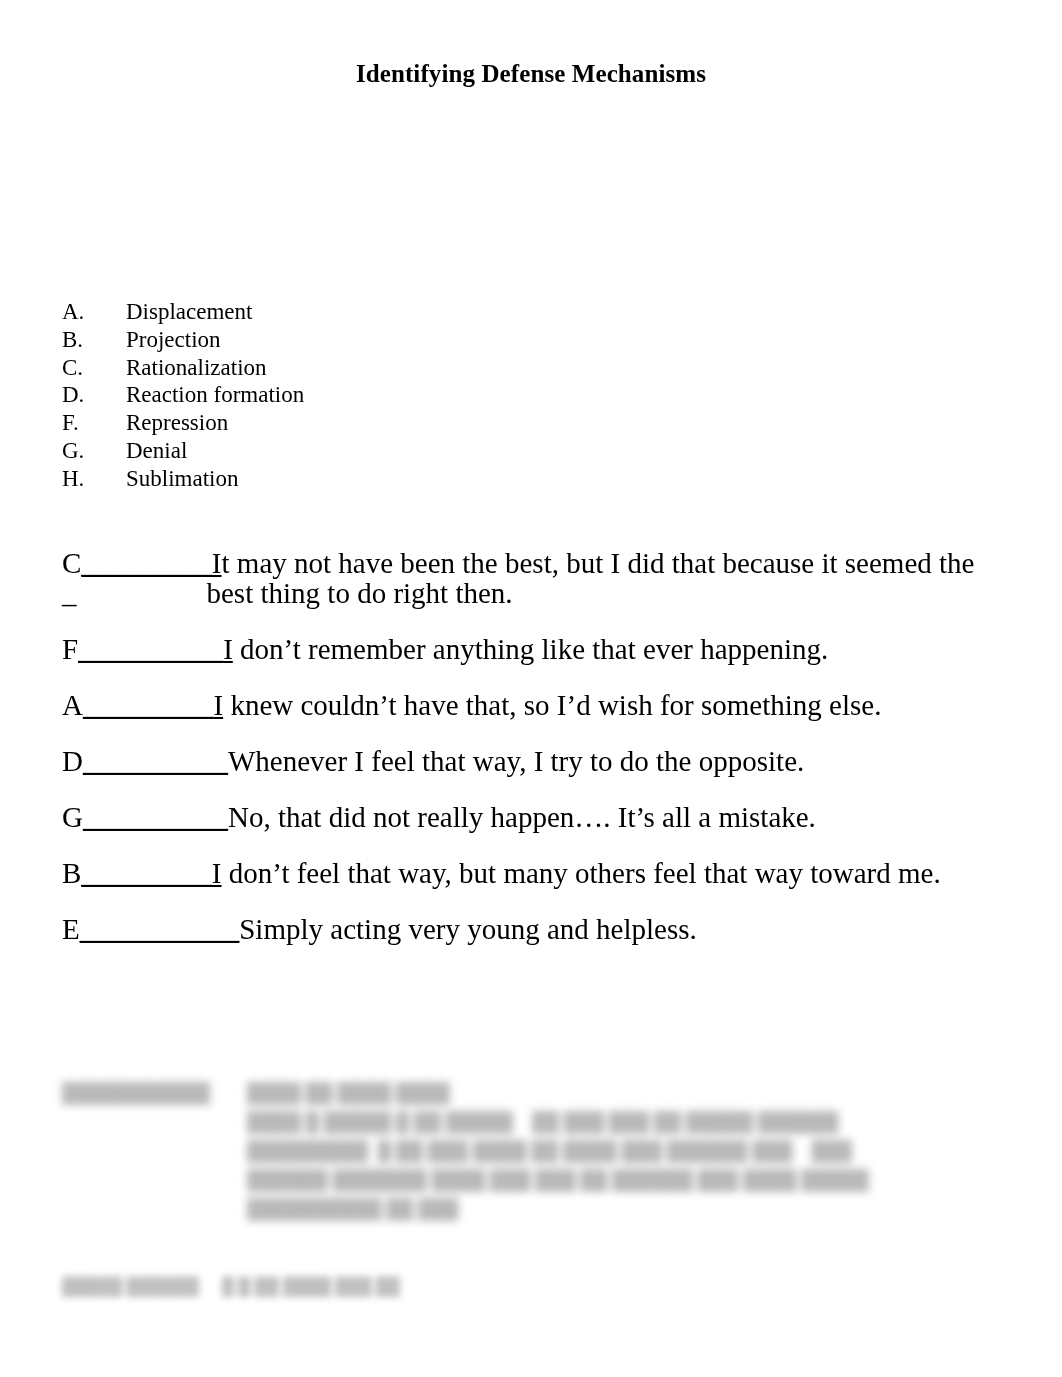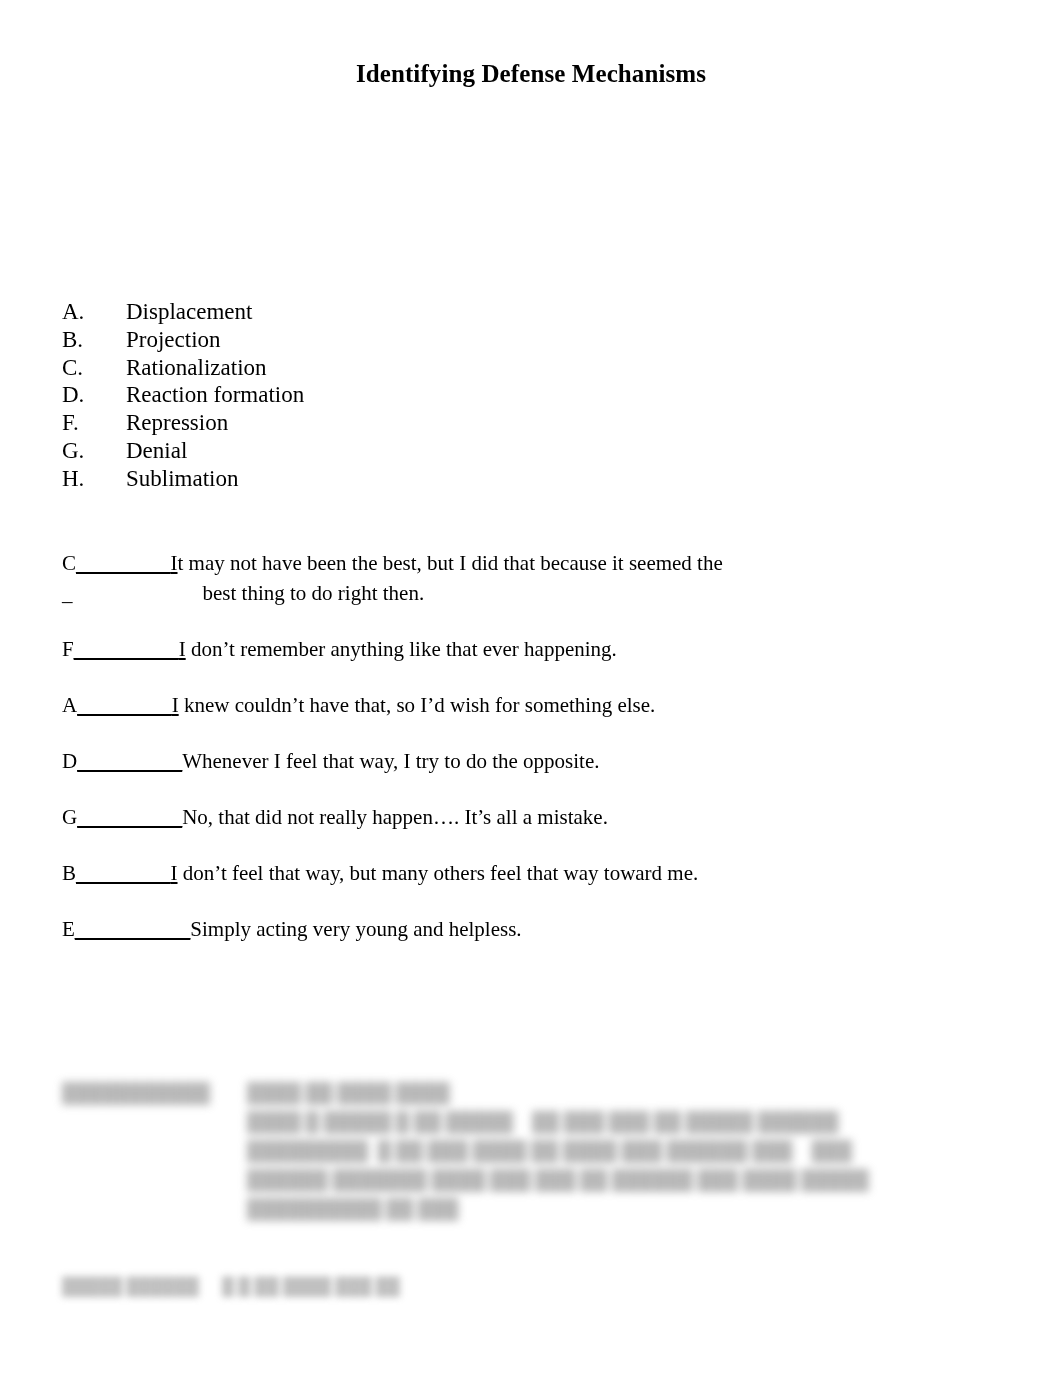--- a/index.html
+++ b/index.html
@@ -55,21 +55,21 @@
   }
   .mech-label {
     display: inline-block;
     text-align: right;
   }
   .answers {
     position: absolute;
     top: 549px;
     left: 62px;
     width: 960px;
-    font-size: 21px;
+    font-size: 29px;
   }
   .answer-item {
     position: relative;
     margin-bottom: 27px;
     line-height: 29px;
   }
   .ans-letter {
     white-space: pre;
   }
   .ans-blank {

